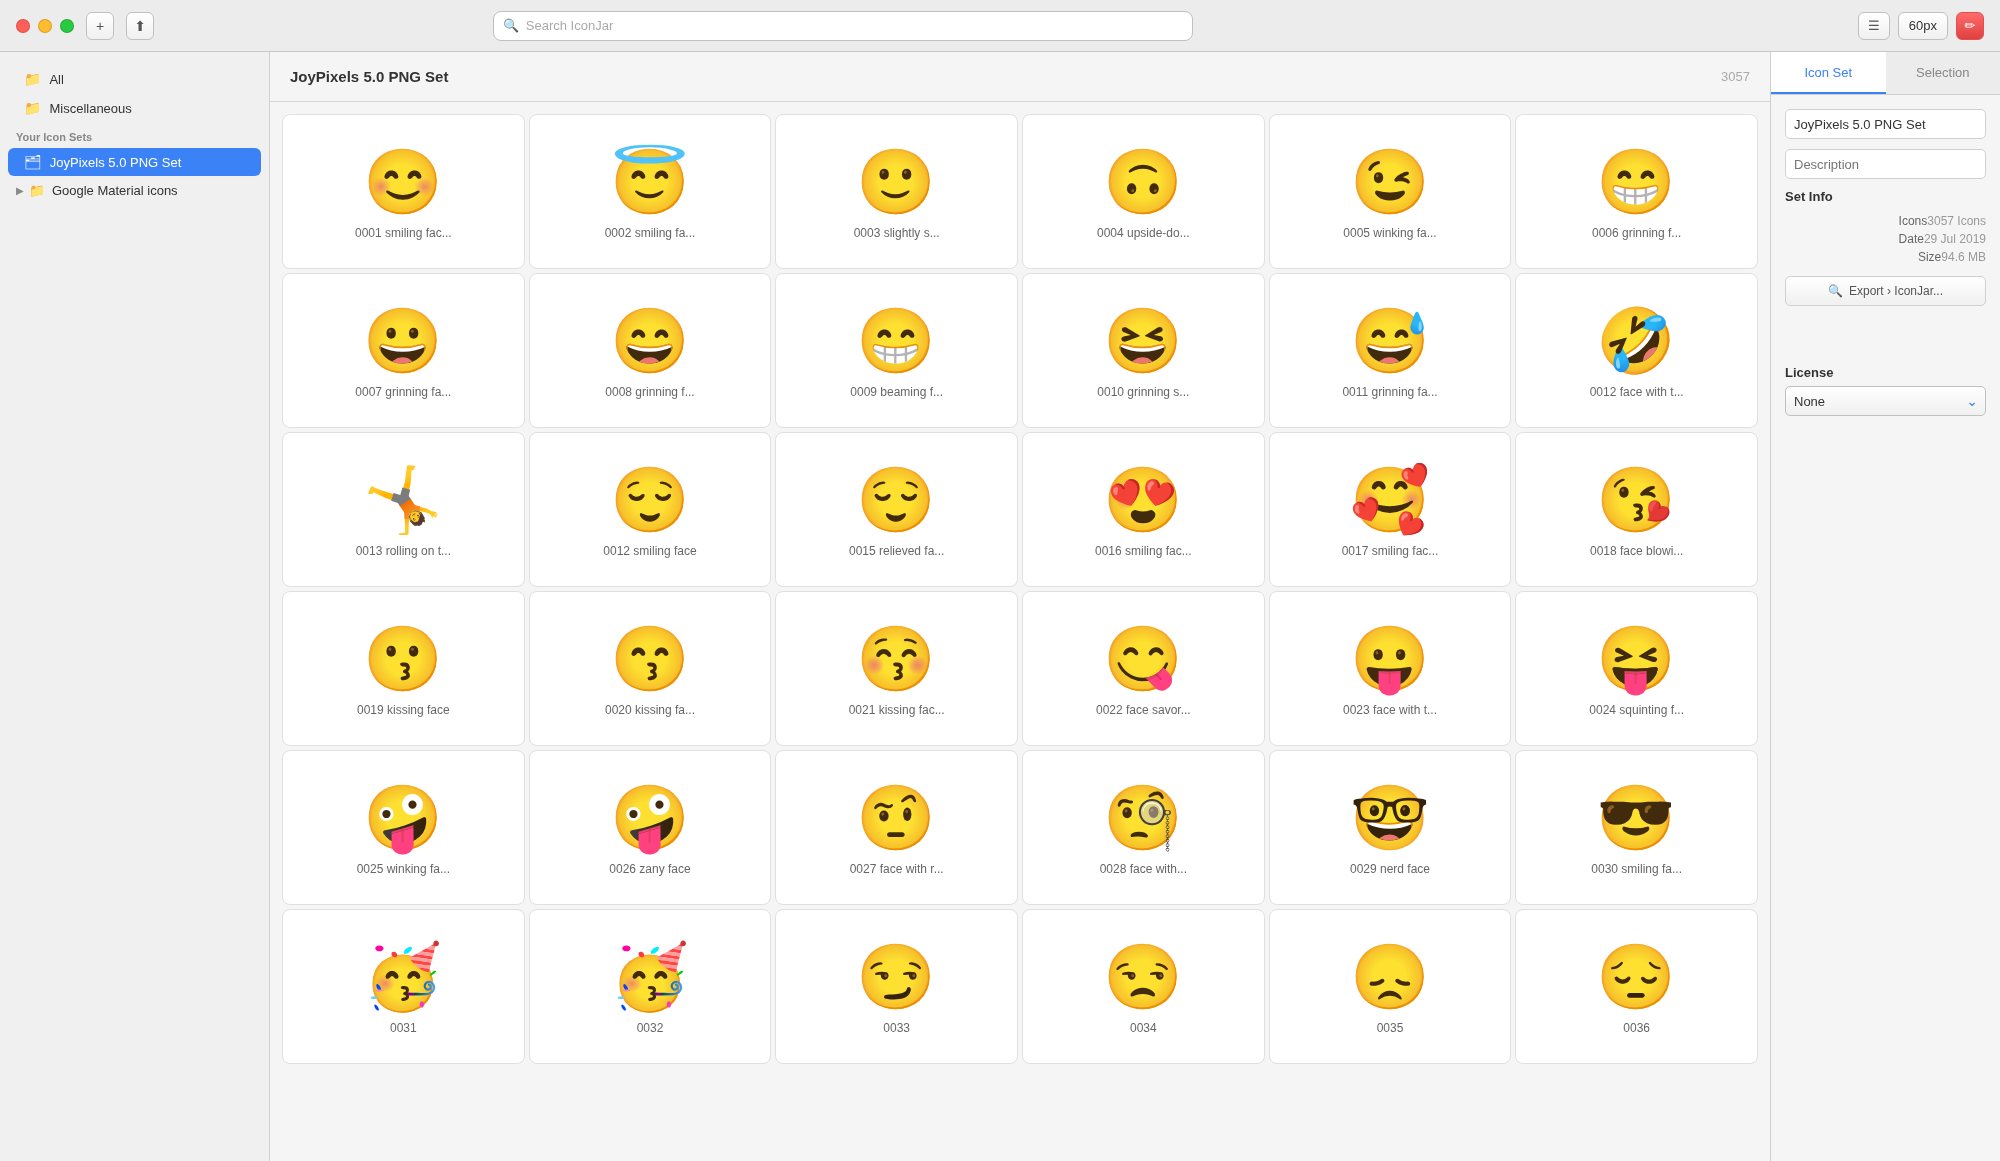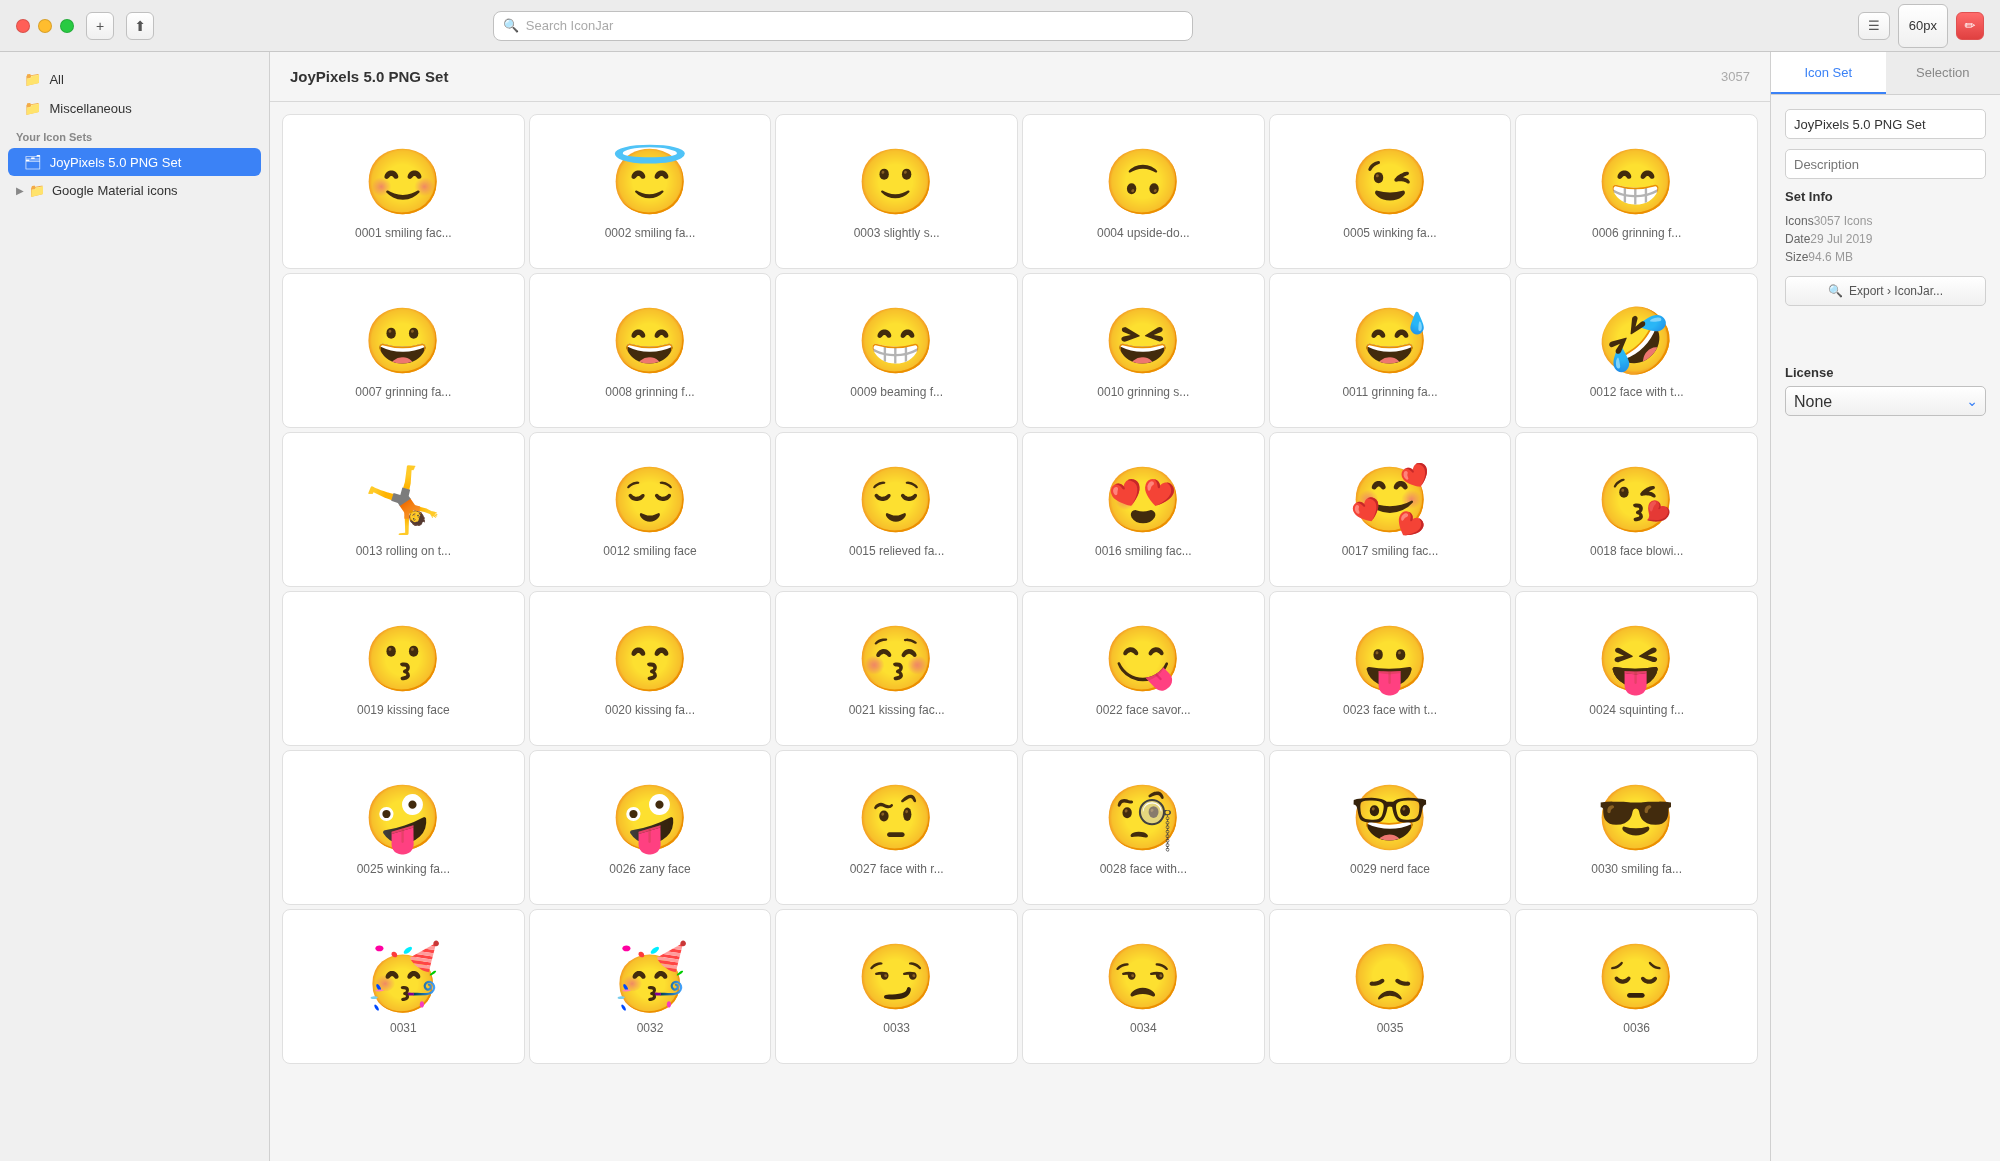--- a/index.html
+++ b/index.html
@@ -80,21 +80,21 @@
       border: 1px solid #c0c0c0;
       background: linear-gradient(to bottom, #fff, #f0f0f0);
       display: flex;
       align-items: center;
       justify-content: center;
       cursor: pointer;
       font-size: 13px;
       color: #555;
     }
     .px-btn {
-      height: 44px;
+      height: 28px;
       border-radius: 6px;
       border: 1px solid #c0c0c0;
       background: linear-gradient(to bottom, #fff, #f0f0f0);
       padding: 0 10px;
       font-size: 13px;
       color: #333;
       display: flex;
       align-items: center;
       cursor: pointer;
     }
@@ -275,21 +275,21 @@
     .set-info-section {
     }
     .set-info-title {
       font-size: 13px;
       font-weight: 600;
       color: #333;
       margin-bottom: 8px;
     }
     .set-info-row {
       display: flex;
-      justify-content: flex-start;
+      justify-content: flex-end;
       font-size: 12px;
       color: #666;
       padding: 2px 0;
     }
     .set-info-value { color: #999; }
     .export-btn {
       margin-top: 10px;
       height: 30px;
       border: 1px solid #d0d0d0;
       border-radius: 5px;
@@ -340,21 +340,21 @@
       font-size: 14px;
       pointer-events: none;
     }
     .select-wrapper select {
       width: 100%;
       height: 30px;
       border: 1px solid #c0c0c0;
       border-radius: 5px;
       background: linear-gradient(to bottom, #fff, #f0f0f0);
       padding: 0 8px;
-      font-size: 16px;
+      font-size: 13px;
       color: #333;
       appearance: none;
       cursor: pointer;
     }
   </style>
 </head>
 <body>
 
 <div class="titlebar">
   <div class="traffic-lights">

